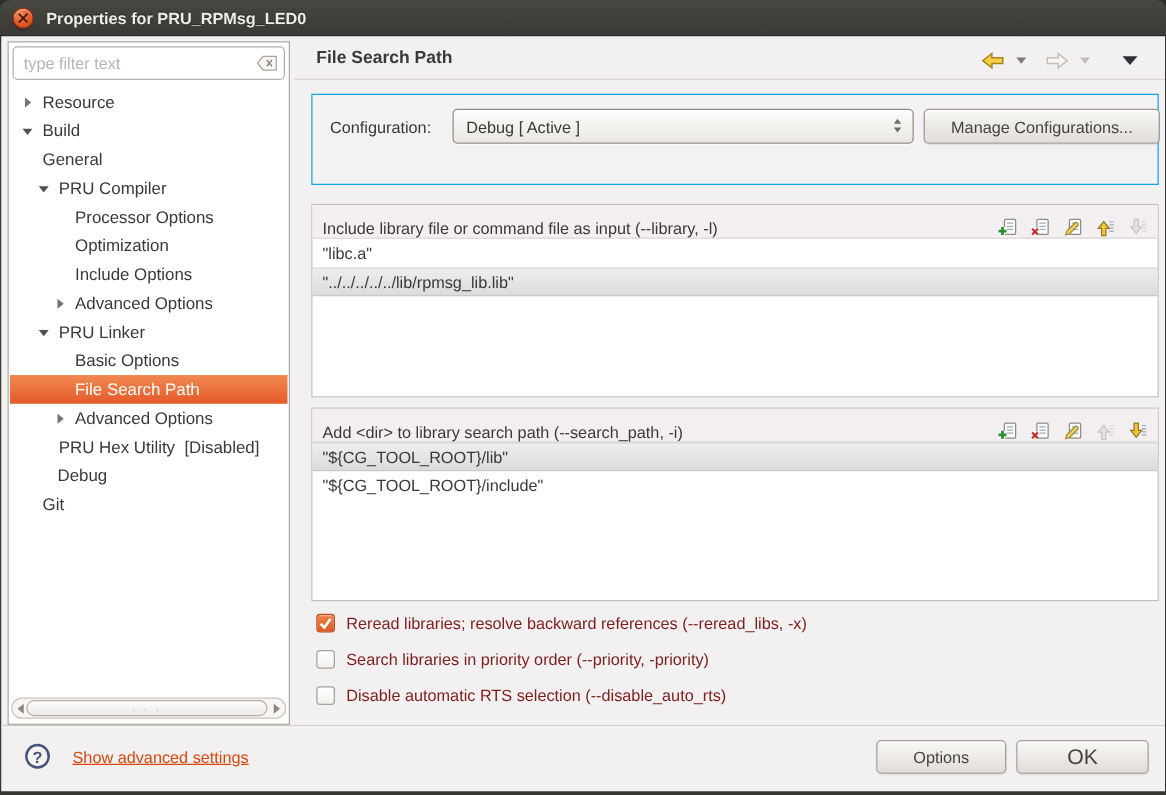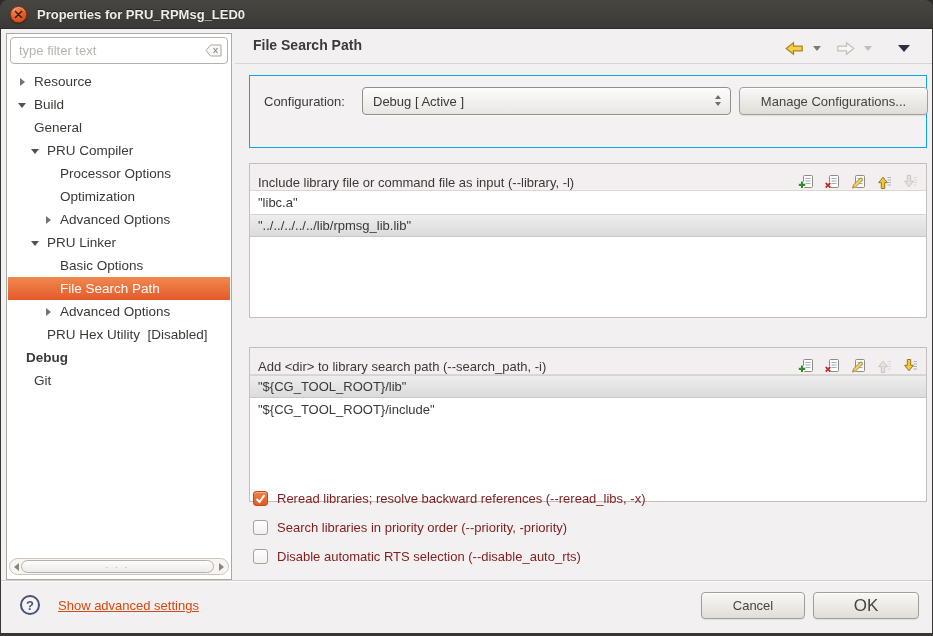--- a/index.html
+++ b/index.html
@@ -73,21 +73,21 @@
   .spin .up { border-bottom:4px solid #6f6b65; border-left:3.5px solid transparent; border-right:3.5px solid transparent; }
   .spin .dn { border-top:4px solid #6f6b65; border-left:3.5px solid transparent; border-right:3.5px solid transparent; }
 
   .btn { border:1px solid #a49e97; border-radius:4px; background:linear-gradient(#f9f8f6,#e1ddd8);
     color:#46443f; display:flex; align-items:center; justify-content:center;
     box-shadow:0 1px 1px rgba(0,0,0,.08), inset 0 1px 0 #fff; font-family:"Liberation Sans", sans-serif; }
   .manage-btn { position:absolute; left:489px; top:11px; width:189px; height:28px; font-size:13px; }
 
   
   .list-panel { position:absolute; left:248px; width:678px; height:155px; border:1px solid #c4bfba; background:#fff; }
-  #list1 { top:134px; } #list2 { top:297px;margin-top:21px; }
+  #list1 { top:134px; } #list2 { top:297px; }
   .list-header { height:27px; background:#f3eff1; border-bottom:1px solid #dcd7d3;
     display:flex; align-items:flex-end; padding:0 8px; }
   .list-title { font-size:13px; color:#3b3934; flex:1; }
   .list-toolbar { display:flex; gap:10px; align-items:center; }
   .tool-btn { width:16px; height:16px; cursor:pointer; }
   .tool-btn.disabled { opacity:.35; filter:grayscale(.9); cursor:default; }
   .list-row { height:23px; line-height:23px; padding-left:8px; font-size:13px; color:#3b3934; white-space:pre; }
   .list-row.selected { background:linear-gradient(#eee,#dbdbdb); border-top:1px solid #d4d4d4; border-bottom:1px solid #c9c9c9; line-height:21px; }
 
   
@@ -151,20 +151,24 @@
           </div>
           <div class="tree-row" style="padding-left: 34px;">
             <span class="tw none"></span>
             <span class="tree-label">Processor Options</span>
           </div>
           <div class="tree-row" style="padding-left: 34px;">
             <span class="tw none"></span>
             <span class="tree-label">Optimization</span>
           </div>
           <div class="tree-row" style="padding-left: 34px;">
+            <span class="tw none"></span>
+            <span class="tree-label">Include Options</span>
+          </div>
+          <div class="tree-row" style="padding-left: 34px;">
             <span class="tw collapsed"></span>
             <span class="tree-label">Advanced Options</span>
           </div>
           <div class="tree-row" style="padding-left: 21px;">
             <span class="tw expanded"></span>
             <span class="tree-label">PRU Linker</span>
           </div>
           <div class="tree-row" style="padding-left: 34px;">
             <span class="tw none"></span>
             <span class="tree-label">Basic Options</span>
@@ -174,21 +178,21 @@
             <span class="tree-label">File Search Path</span>
           </div>
           <div class="tree-row" style="padding-left: 34px;">
             <span class="tw collapsed"></span>
             <span class="tree-label">Advanced Options</span>
           </div>
           <div class="tree-row" style="padding-left: 21px;">
             <span class="tw none"></span>
             <span class="tree-label">PRU Hex Utility  [Disabled]</span>
           </div>
-          <div class="tree-row" style="padding-left: 0; font-weight: bold;">
+          <div class="tree-row" style="padding-left: 20px;">
             <span class="tw none"></span>
             <span class="tree-label">Debug</span>
           </div>
           <div class="tree-row" style="padding-left: 8px;">
             <span class="tw none"></span>
             <span class="tree-label">Git</span>
           </div>
         </div>
       <div class="hscroll">
         <i class="sb-arrow left"></i>
@@ -314,17 +318,17 @@
           <span class="cb-box unchecked"></span>
           <span class="cb-label">Disable automatic RTS selection (--disable_auto_rts)</span>
         </div>
       </div>
 
     <div class="footer-sep"></div>
     <div class="help-btn">
       <span>?</span>
     </div>
     <a class="adv-link">Show advanced settings</a>
-    <button class="btn btn-cancel">Cancel</button>
+    <button class="btn btn-cancel">Options</button>
     <button class="btn btn-ok">OK</button>
 
   </div>
 </div>
 
 </body></html>

